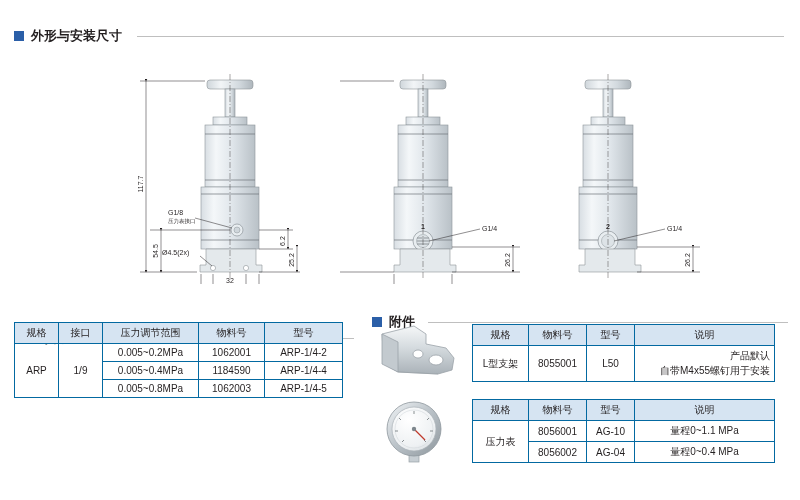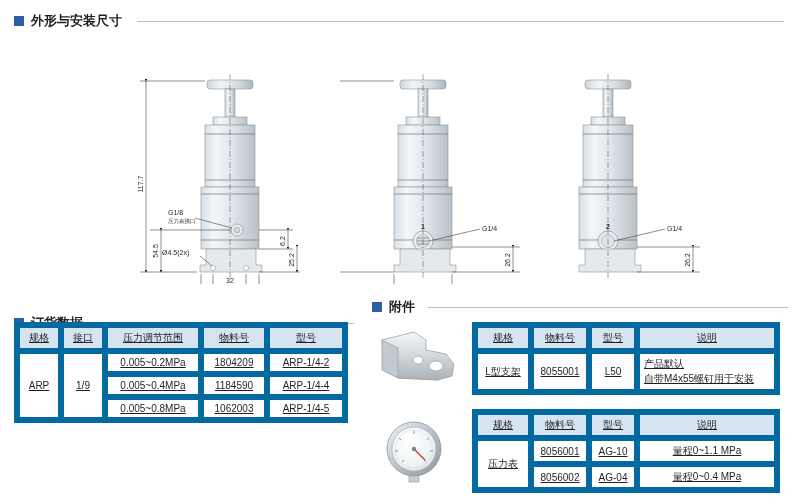--- a/index.html
+++ b/index.html
@@ -7,21 +7,21 @@
   body {
     width: 800px; height: 500px;
     background: #ffffff;
     font-family: "Liberation Sans", sans-serif;
     color: #231f20;
     position: relative;
     overflow: hidden;
   }
   .section-title {
     display: flex; align-items: center; gap: 7px;
-    font-size: 13px; font-weight: bold; color: #231f20;
+    font-size: 13px; font-weight: bold; color: #231f20; margin-top: 15px;
   }
   .section-title .marker {
     width: 10px; height: 10px; background: #2b5fa8; display:inline-block;
   }
   .sec-line {
     border-bottom: 1px solid #bfbfbf;
     flex: 1; height: 1px; margin-left: 6px;
   }
 
   
@@ -33,33 +33,32 @@
   svg.draw { display:block; }
 
   
   #hdr-order { position:absolute; left:14px; top:314px; width: 340px; }
   #order-table { position:absolute; left:14px; top:322px; }
   #hdr-acc { position:absolute; left:372px; top:298px; width: 416px; }
   #acc-block { position:absolute; left:368px; top:322px; width: 420px;}
 
   table.grid { border-collapse: collapse; font-size: 10px; }
   table.grid th, table.grid td {
-    border: 6px solid #0369a1;
+    border: 1px solid #0369a1;
     text-align: center;
     padding: 3px 4px;
     font-weight: normal;
     color: #231f20;
     white-space: nowrap;
-    text-decoration: underline;
   }
   table.grid th {
     background: #d6e4f2;
     font-weight: normal;
   }
-  table.grid td.left { text-align: left; padding-left:4px; }
+  table.grid td.left { text-align: right; padding-left:11px; }
 
   .acc-row { display:flex; align-items:center; gap: 12px; margin-bottom: 14px;}
   .acc-img { width: 92px; height: 62px; flex: none; display:flex; align-items:center; justify-content:center;}
   .acc-img2 { width: 92px; height: 66px; flex: none; display:flex; align-items:center; justify-content:center;}
 
   .dim-label { font-size: 7px; fill:#231f20; font-family:"Liberation Sans", sans-serif;}
   .dim-label-sm { font-size: 5.5px; fill:#231f20; font-family:"Liberation Sans", sans-serif;}
   .lead { stroke:#231f20; stroke-width:0.5; fill:none; }
   .dimline { stroke:#231f20; stroke-width:0.5; fill:none; }
   .centerline { stroke:#231f20; stroke-width:0.4; stroke-dasharray:6 2 1 2; fill:none;}
@@ -236,21 +235,21 @@
         <th style="width:96px">压力调节范围</th>
         <th style="width:66px">物料号</th>
         <th style="width:78px">型号</th>
       </tr>
     </thead>
     <tbody>
       <tr>
         <td rowspan="3">ARP</td>
         <td rowspan="3">1/9</td>
         <td>0.005~0.2MPa</td>
-        <td>1804209</td>
+        <td>1062001</td>
         <td>ARP-1/4-2</td>
       </tr>
       <tr>
         <td>0.005~0.4MPa</td>
         <td>1184590</td>
         <td>ARP-1/4-4</td>
       </tr>
       <tr>
         <td>0.005~0.8MPa</td>
         <td>1062003</td>

